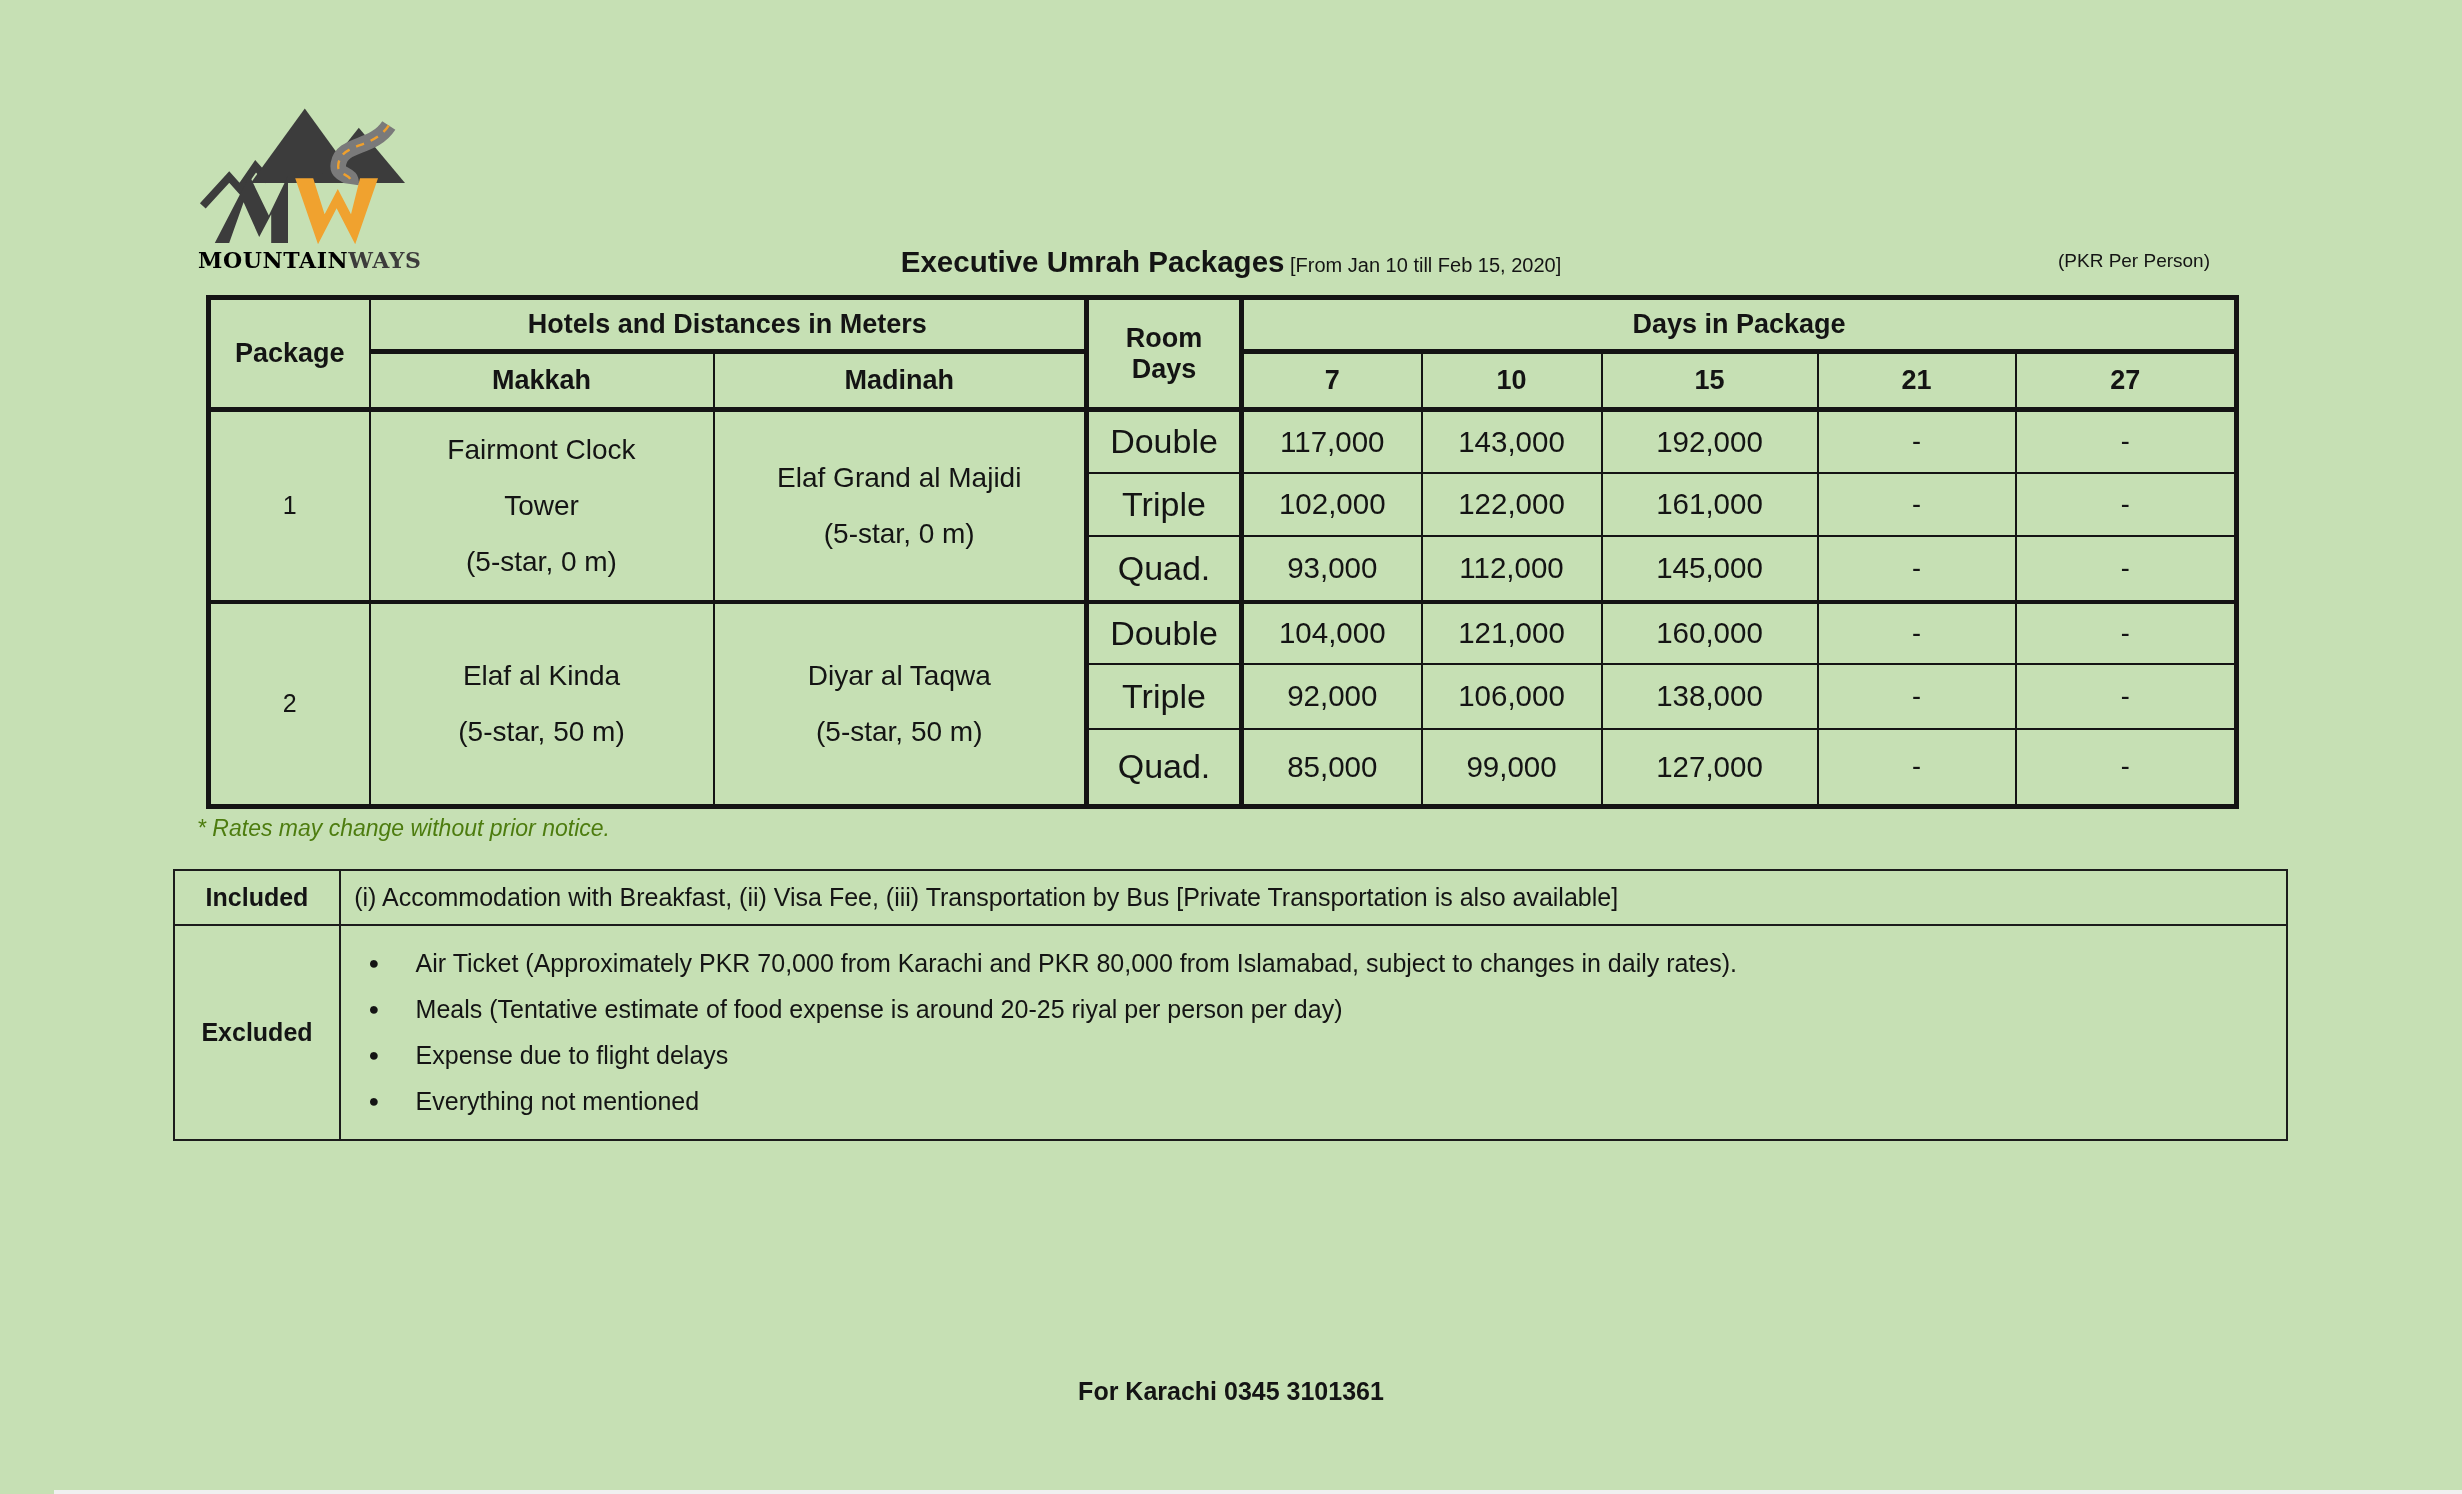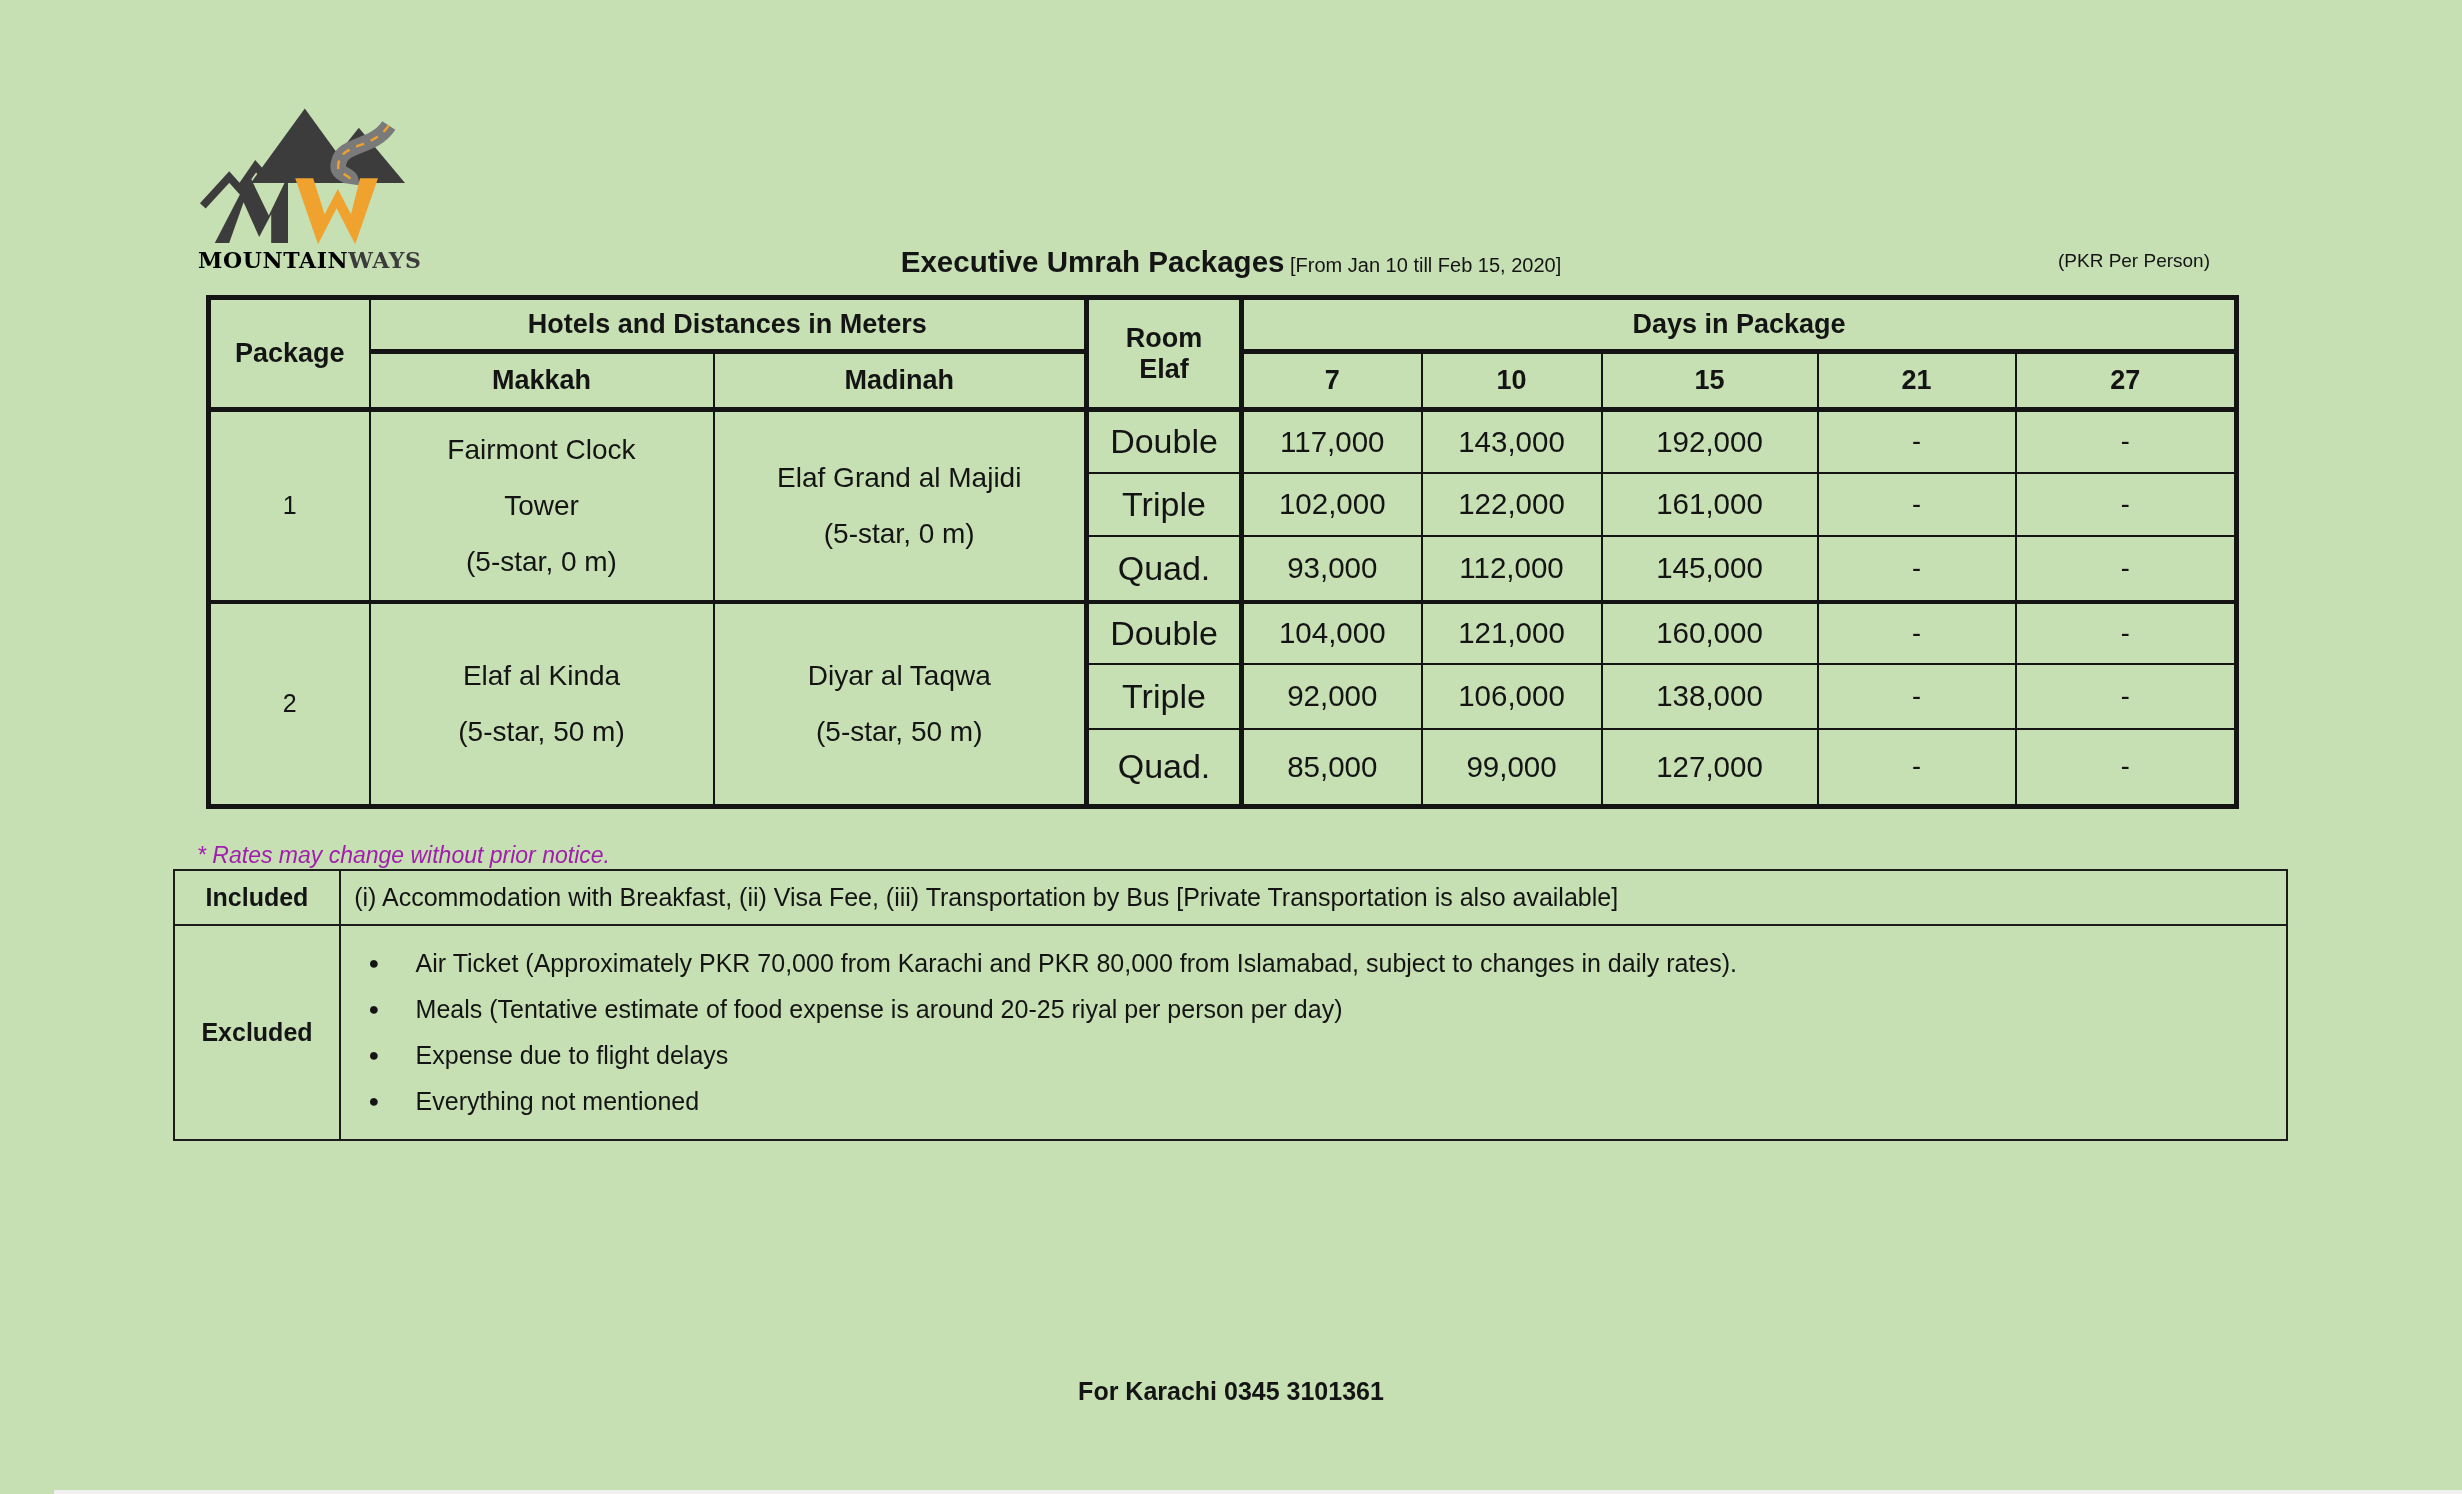--- a/index.html
+++ b/index.html
@@ -39,22 +39,22 @@
   th.days-h     { border-bottom-width:5.4px; }
   tr.hr2 th     { border-bottom-width:5.4px; }
   td.pkgnum-cell { font-size:25px; font-weight:normal; }
   td.hotel-cell  { font-size:28px; line-height:2.0; font-weight:normal; }
   td.room-cell   { font-size:34px; border-left-width:5.4px; border-right-width:5.4px; }
   td.price-cell  { font-size:29.5px; }
   td.dash-cell   { font-size:27px; }
   tr.grp-start td { border-top-width:4.8px; }
 
   
-  .footnote { position:absolute; left:197px; top:842px; font-size:23px;
-              font-style:italic; color:#a21caf; }
+  .footnote { position:absolute; left:197px; top:815px; font-size:23px;
+              font-style:italic; color:#4d7c0f; }
 
   
   .inc-table { position:absolute; left:173px; top:869px; width:2113px;
                border:2.4px solid #1c1c1c; }
   .inc-table td { border:2.4px solid #1c1c1c; vertical-align:middle; padding:12px; }
   .inc-table tr.inc-row { height:47px; }
   .inc-table tr.exc-row { height:188px; }
   .inc-table td.lbl { font-weight:bold; font-size:25px; text-align:center; }
   .inc-table td.content { font-size:25px; text-align:left; padding-left:13.2px; }
   .exc-list { list-style:none; margin:0; padding:2.4px 0 2.4px 14.4px; }
@@ -109,21 +109,21 @@
     <col style="width:216px">
       <col style="width:198px">
       <col style="width:221px">
   </colgroup>
   <thead>
     <tr class="hr1">
       <th rowspan="2" class="package-h">Package</th>
       <th colspan="2" class="hotels-h">Hotels and Distances in Meters</th>
       <th rowspan="2" class="roomtype-h">
         <div>Room</div>
-        <div>Elaf</div>
+        <div>Days</div>
       </th>
       <th colspan="5" class="days-h">Days in Package</th>
     </tr>
     <tr class="hr2">
       <th>Makkah</th>
       <th>Madinah</th>
       <th>7</th>
       <th>10</th>
       <th>15</th>
       <th>21</th>

